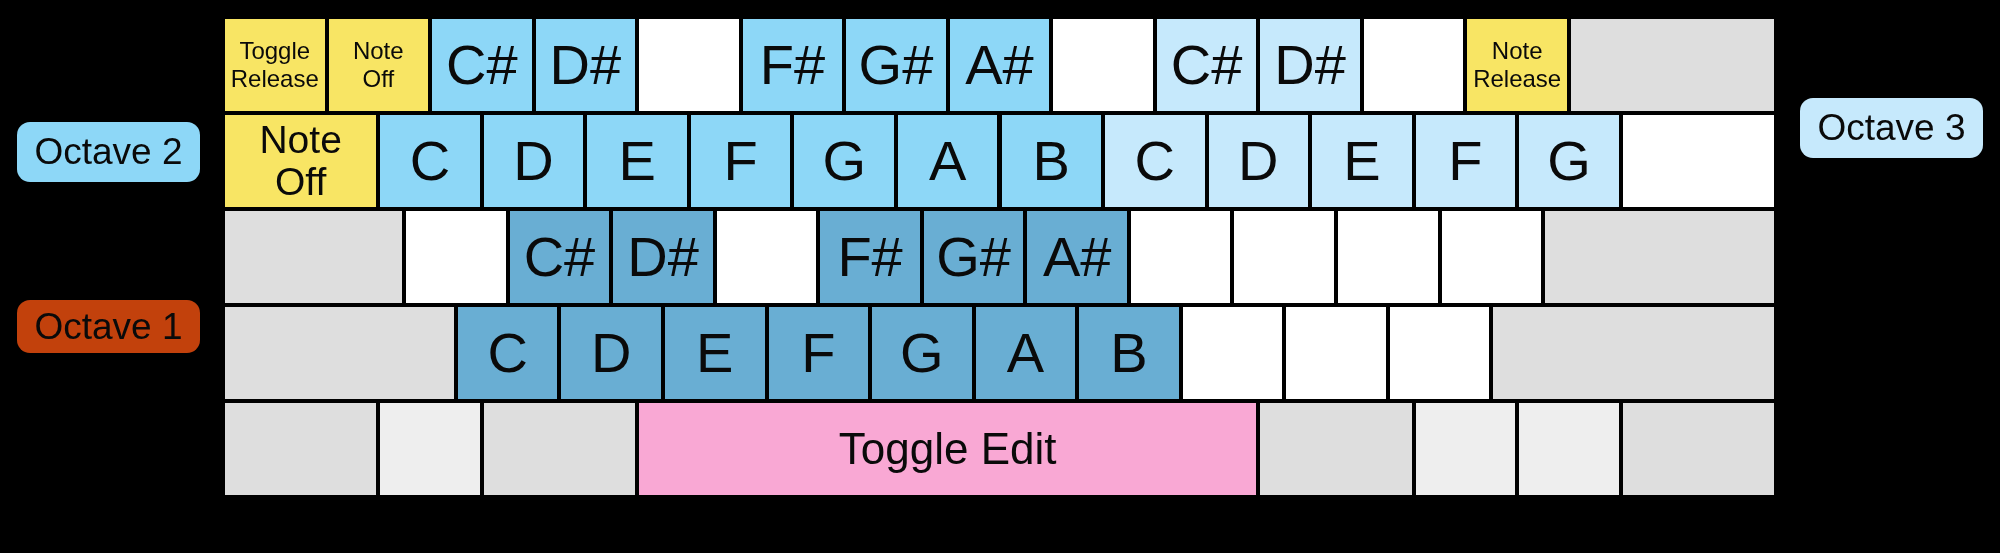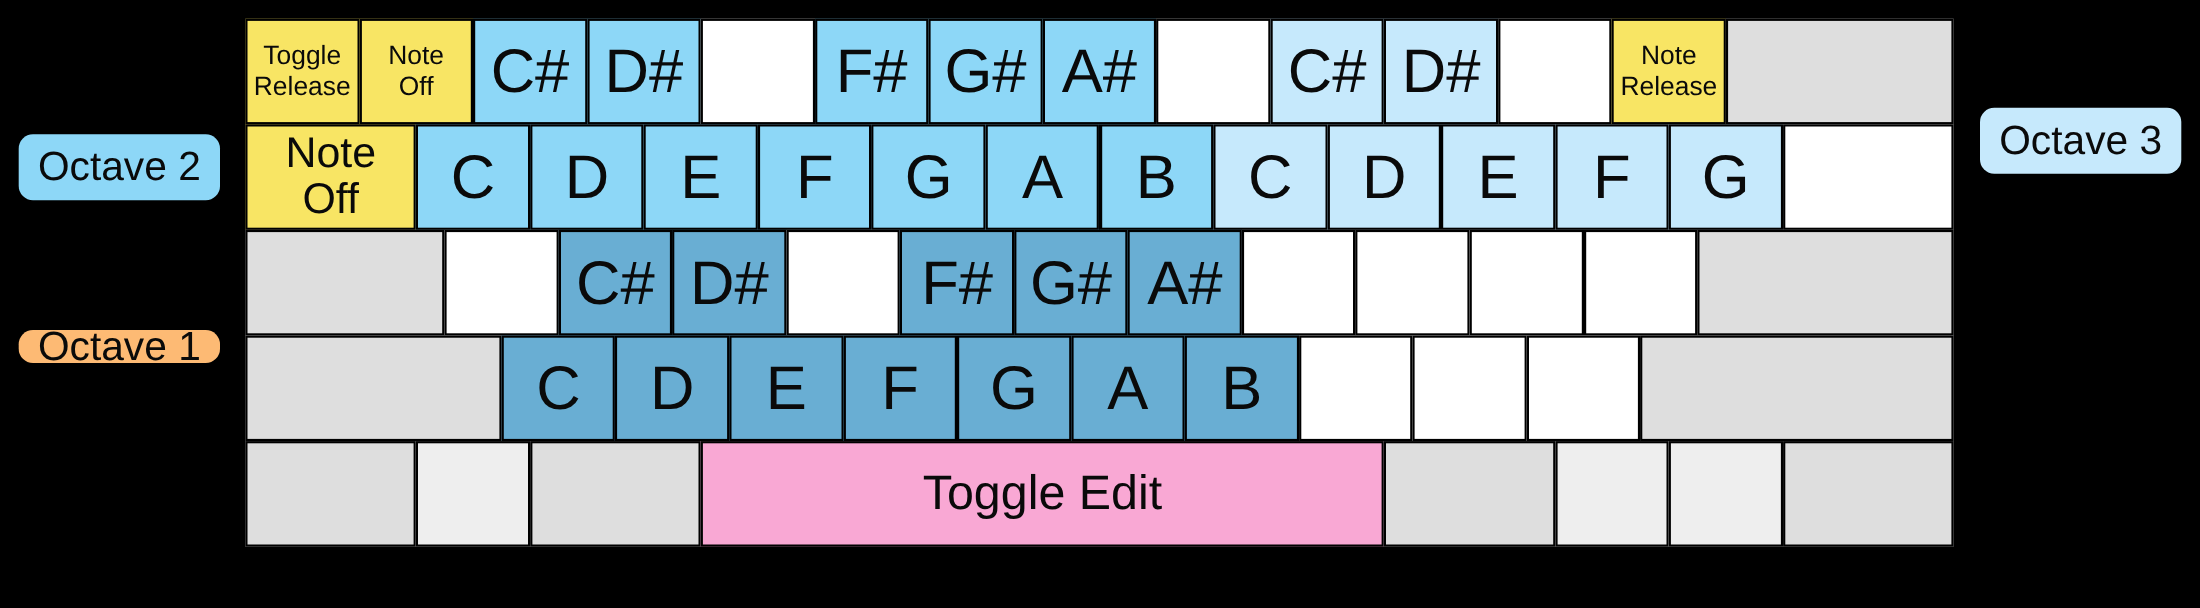--- a/index.html
+++ b/index.html
@@ -15,21 +15,21 @@
   .s-md{font-size:39px;line-height:1.08;}
   .s-toggle{font-size:44px;line-height:1;}
   .pill{position:absolute;display:flex;align-items:center;justify-content:center;
         border-radius:13px;font-size:37px;color:#0a0a0a;}
 </style>
 </head>
 <body>
 
 <div class="stage">
   <div class="pill" id="pill-octave2" style="left: 17px; top: 98px; width: 183px; height: 60px; background: rgb(141, 215, 247); margin-top: 24px;">Octave 2</div>
-  <div class="pill" id="pill-octave1" style="left: 17px; top: 300px; width: 183px; height: 30px; background: #fdba74;">Octave 1</div>
+  <div class="pill" id="pill-octave1" style="left: 17px; top: 300px; width: 183px; height: 53px; background: #c2410c;">Octave 1</div>
   <div class="pill" id="pill-octave3" style="left: 1800px; top: 98px; width: 183px; height: 60px; background: rgb(198, 233, 252);">Octave 3</div>
   <div class="kbd" id="kbd">
       <div class="krow" style="top: 0px;">
         <div class="key s-sm" style="left: 0%; width: 6.66667%; background: rgb(248, 229, 100);">Toggle
 Release</div>
         <div class="key s-sm" style="left: 6.66667%; width: 6.66667%; background: rgb(248, 229, 100);">Note
 Off</div>
         <div class="key s-note" style="left: 13.3333%; width: 6.66667%; background: rgb(141, 215, 247);">C#</div>
         <div class="key s-note" style="left: 20%; width: 6.66667%; background: rgb(141, 215, 247);">D#</div>
         <div class="key s-note" style="left: 26.6667%; width: 6.66667%; background: rgb(255, 255, 255);"></div>

